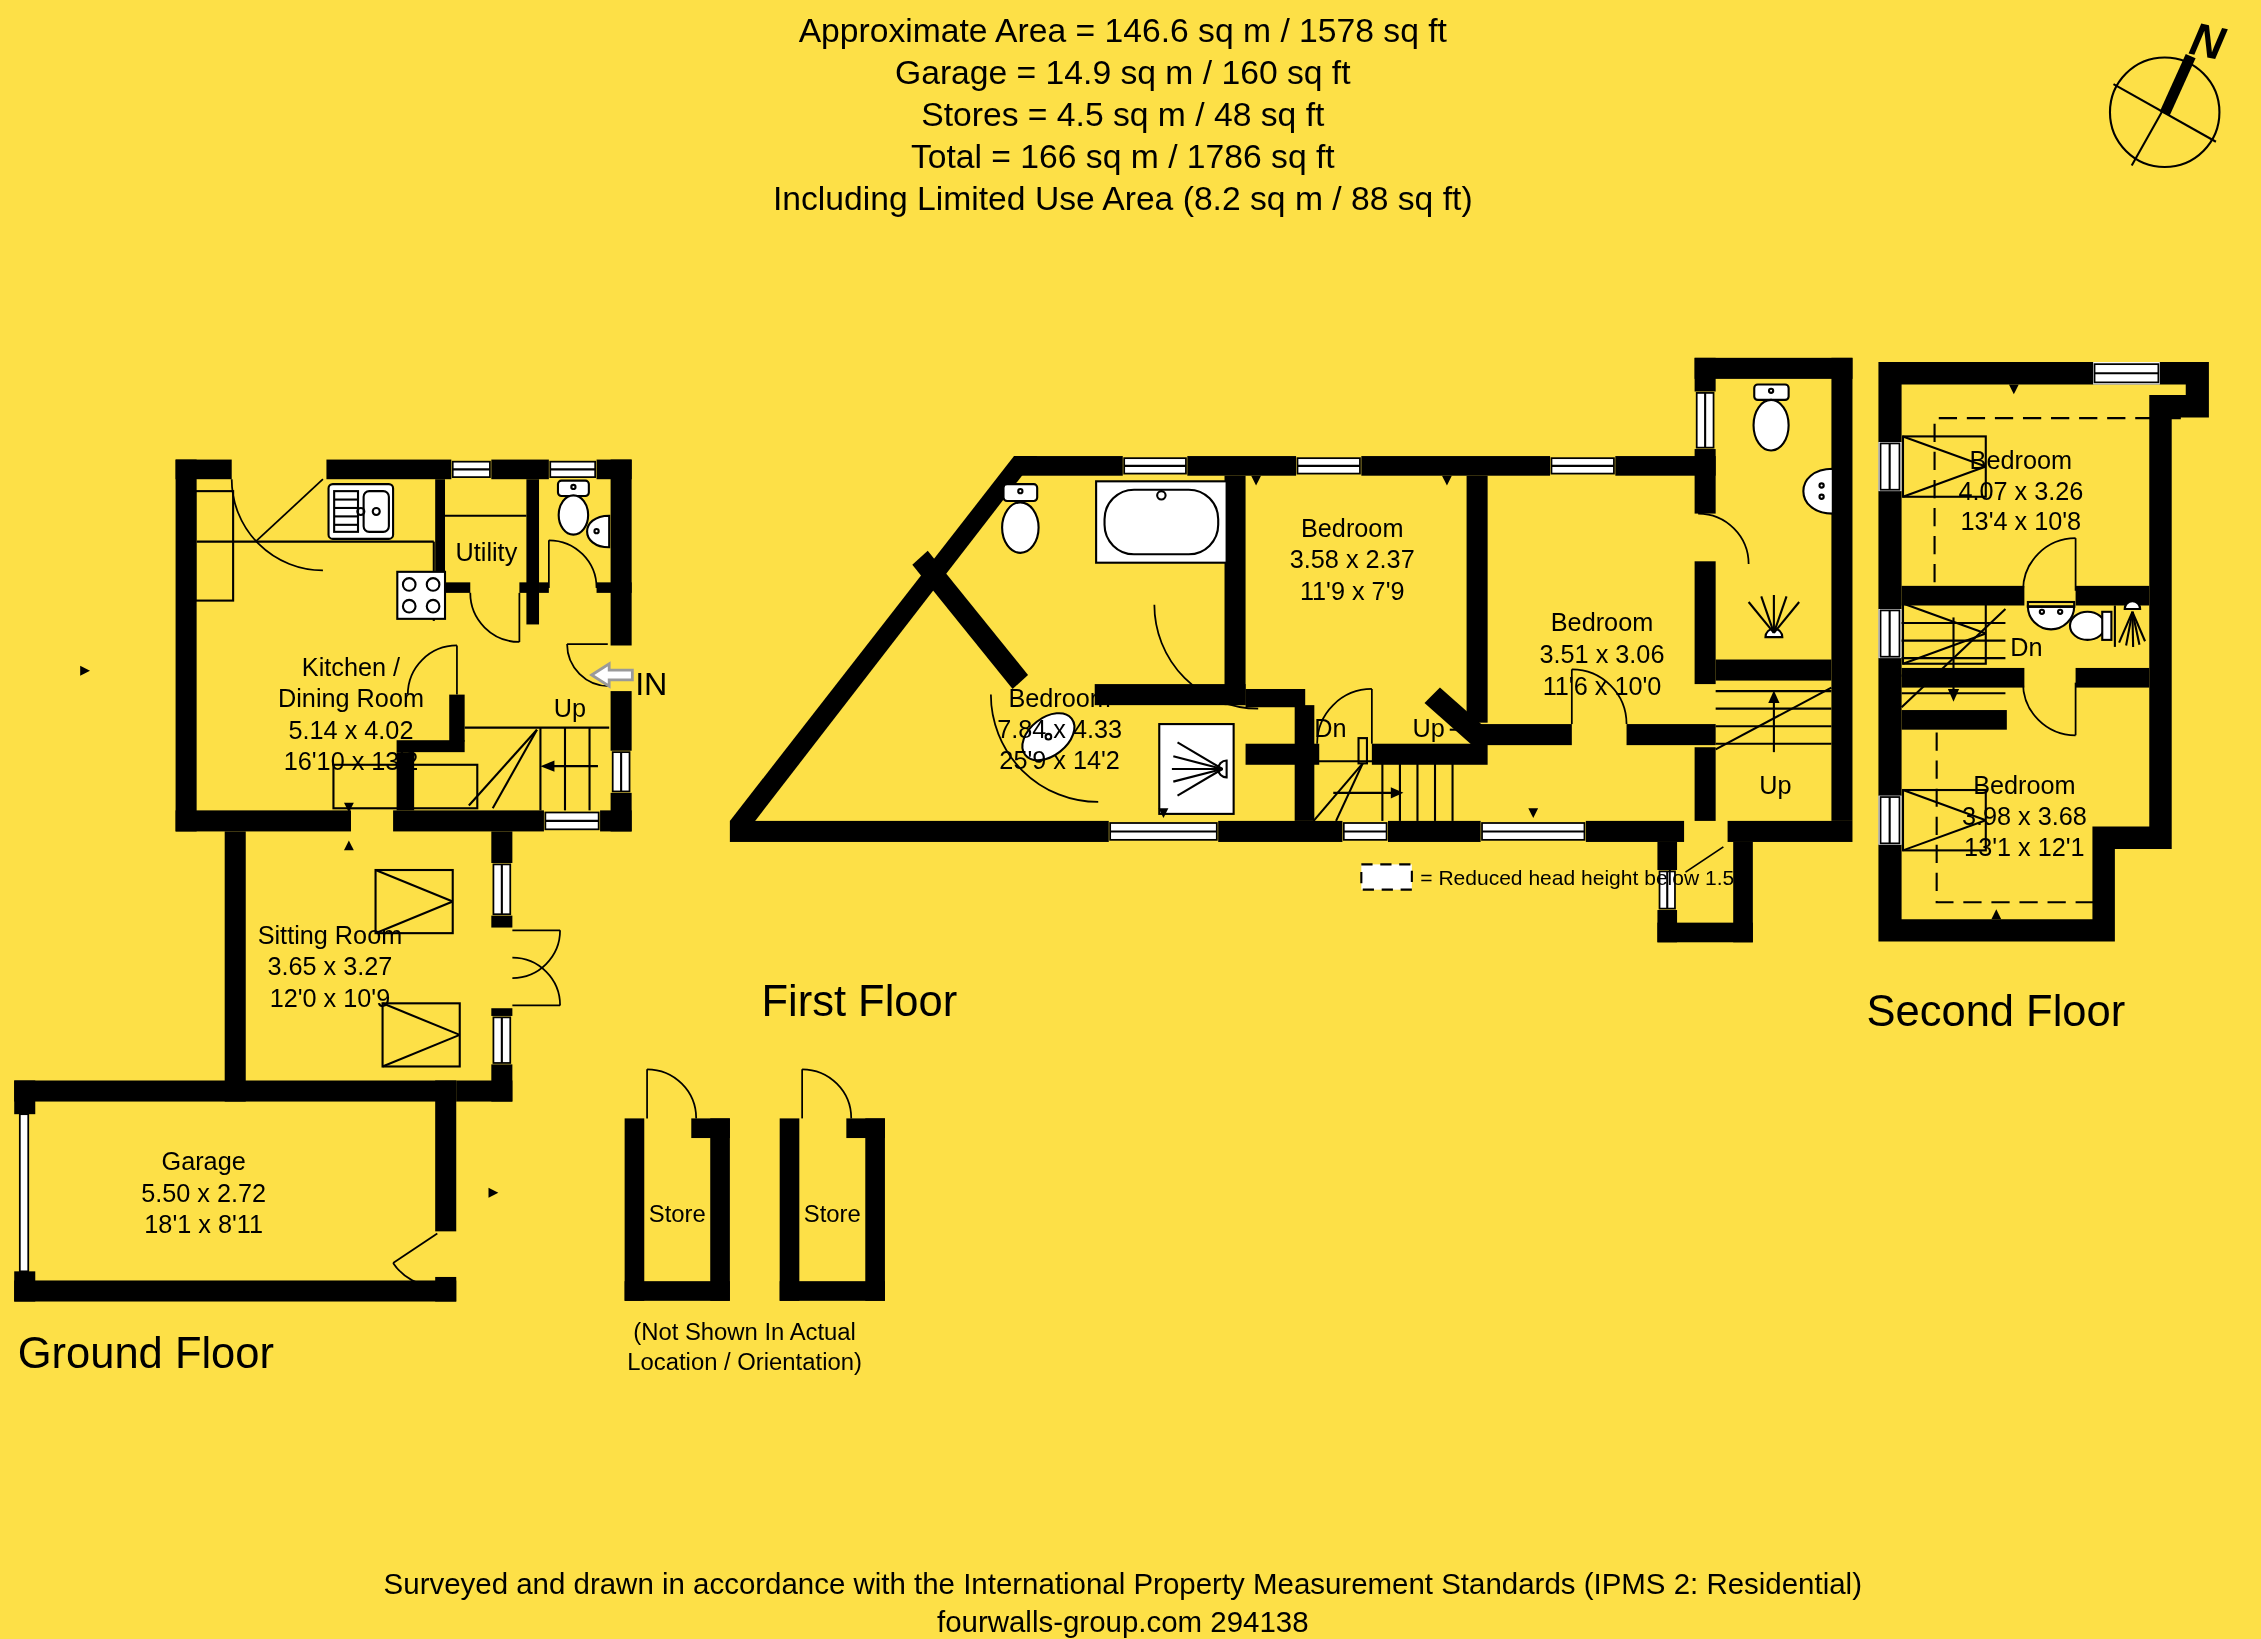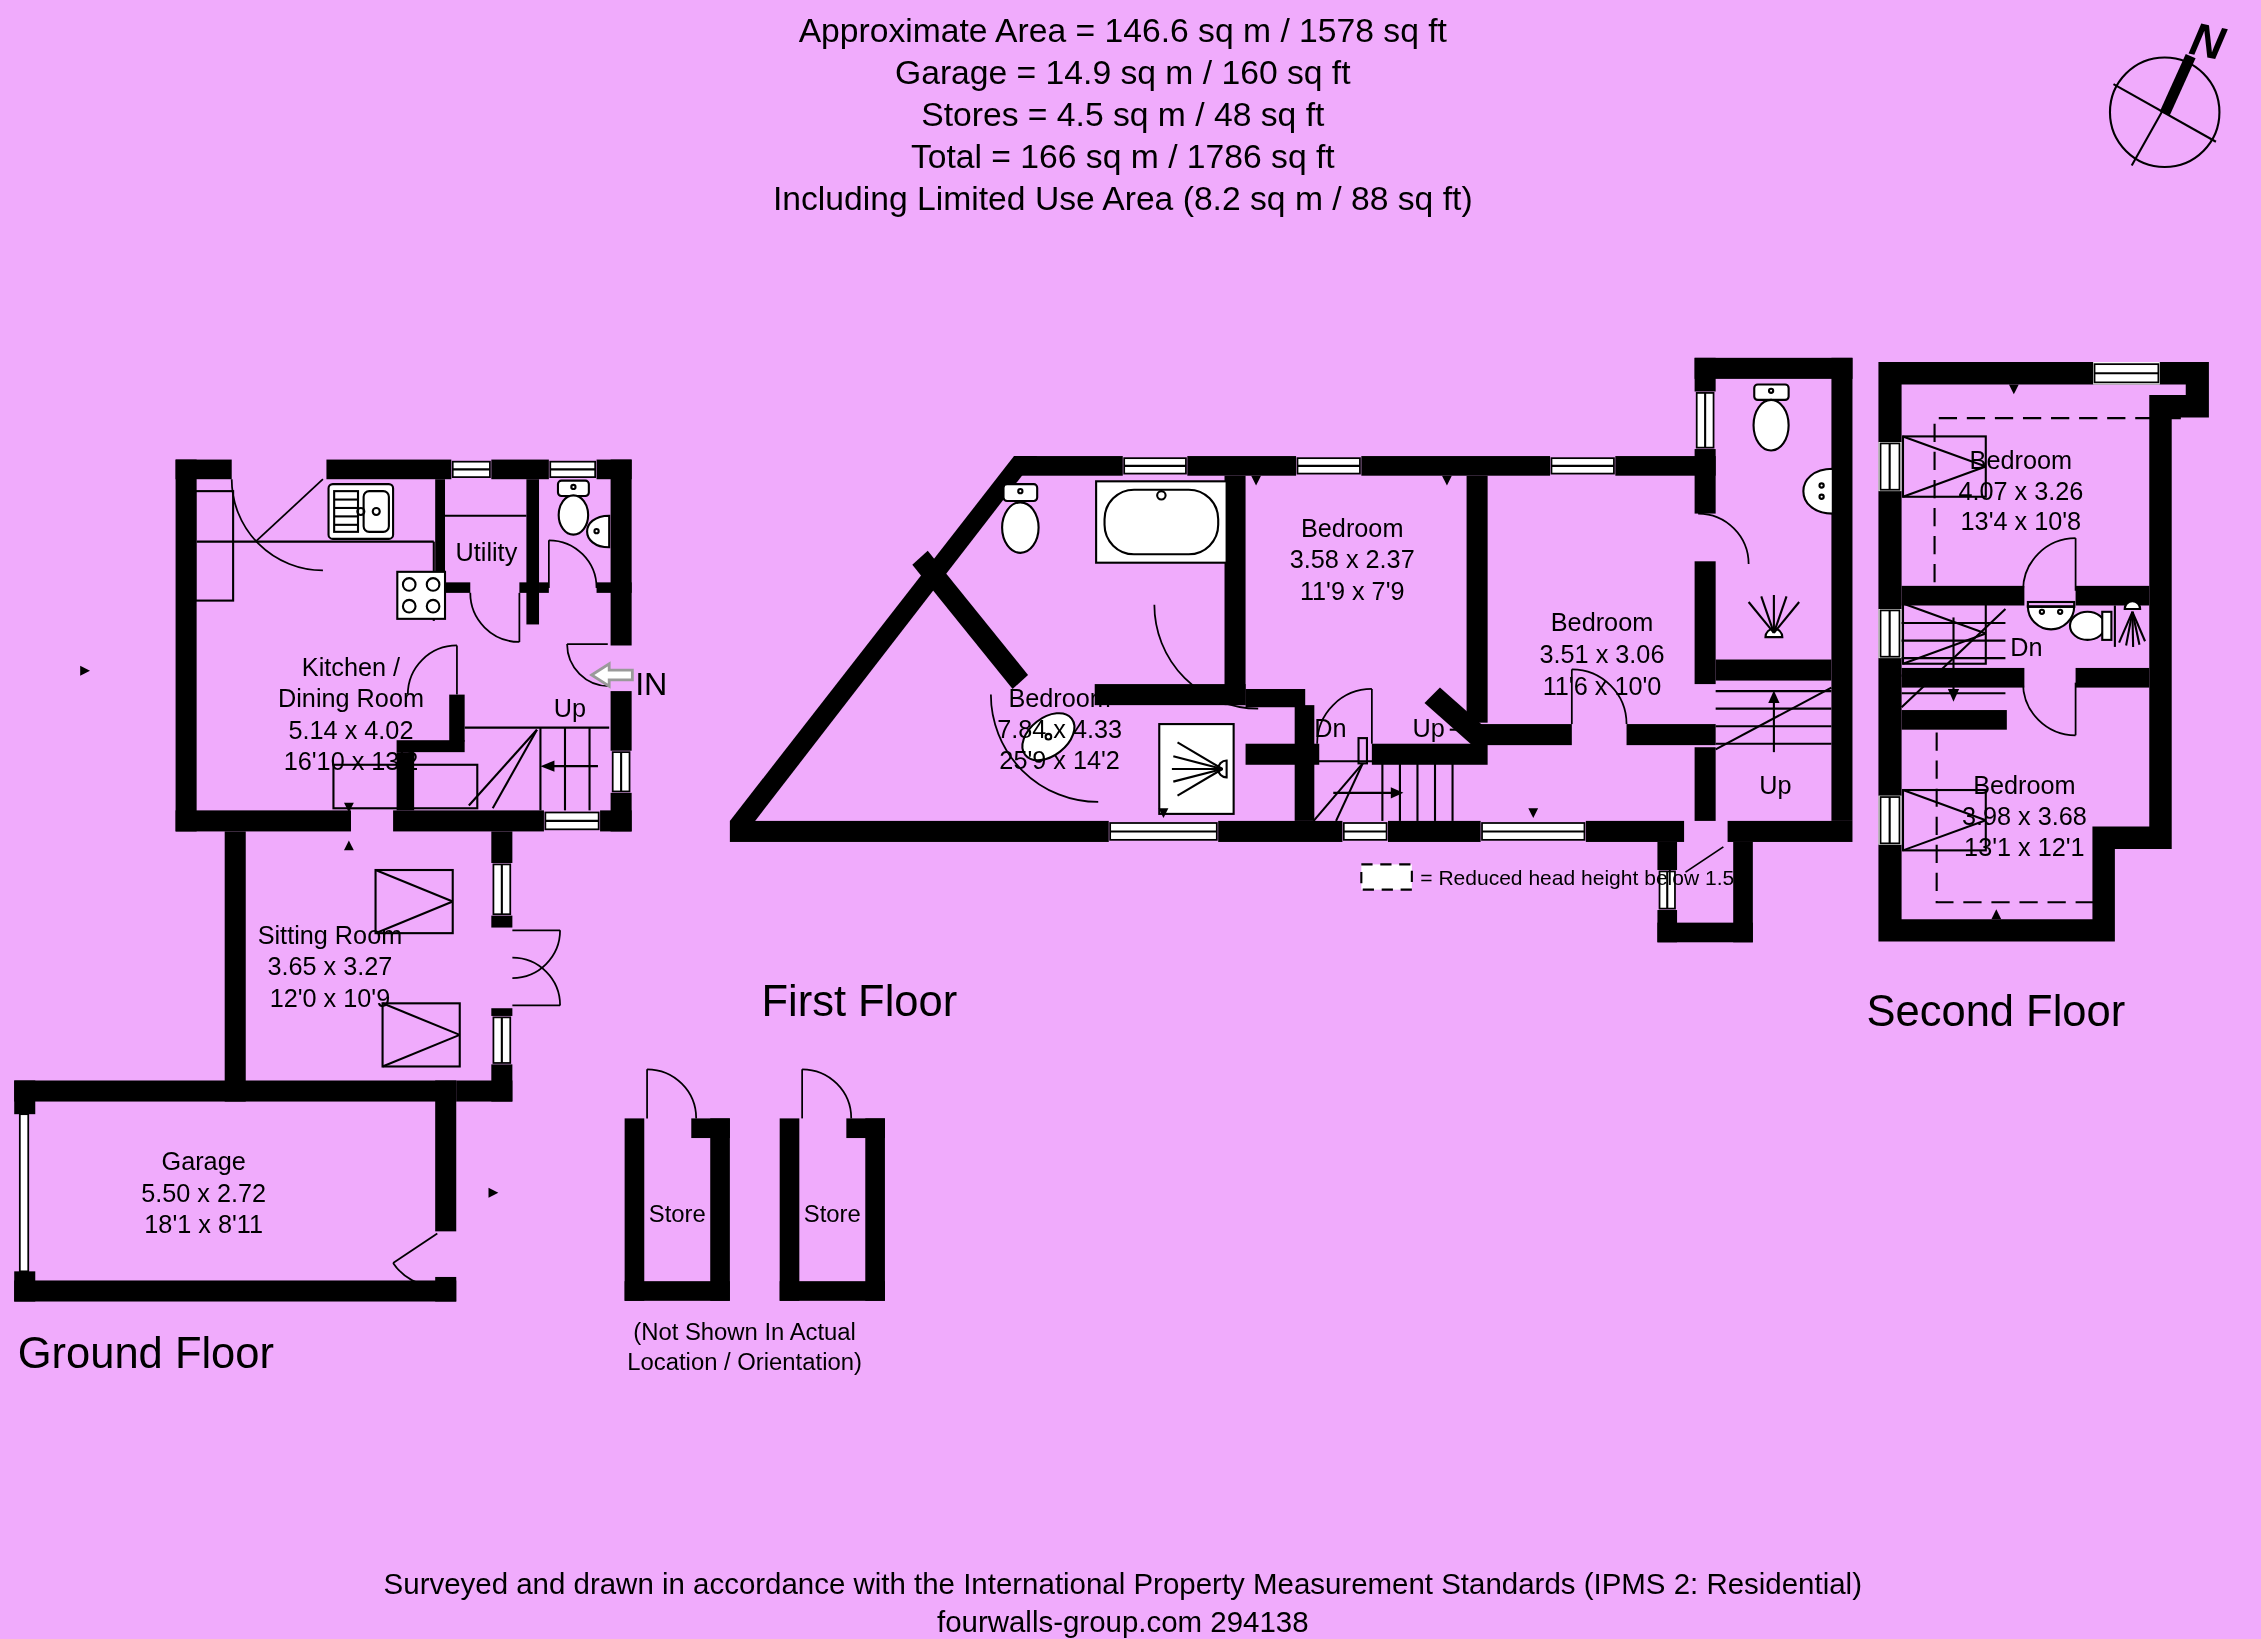--- a/index.html
+++ b/index.html
@@ -1,16 +1,16 @@
 <!DOCTYPE html>
 <html style="font-size:11.2px"><head>
 <meta charset="utf-8">
 <style>
   html,body{margin:0;padding:0;background:#fff;}
-  #page{position:relative;width:2261px;height:1639px;background:#f0abfc;overflow:hidden;}
+  #page{position:relative;width:2261px;height:1639px;background:#fde047;overflow:hidden;}
   svg{display:block}
   .wall{fill:#000;stroke:none}
   .thin{fill:none;stroke:#000;stroke-width:3}
   .arc{fill:none;stroke:#000;stroke-width:2.5}
   .fix{fill:#fff;stroke:#000;stroke-width:3}
   .win{fill:#fff;stroke:#000;stroke-width:2.5}
   .dash{fill:none;stroke:#000;stroke-width:3;stroke-dasharray:26 14}
   .dashbox{fill:#fff;stroke:#000;stroke-width:3;stroke-dasharray:16 11}
   .tick{fill:#000;stroke:none}
   .gray{fill:#fff;stroke:#9a9a9a;stroke-width:4}

